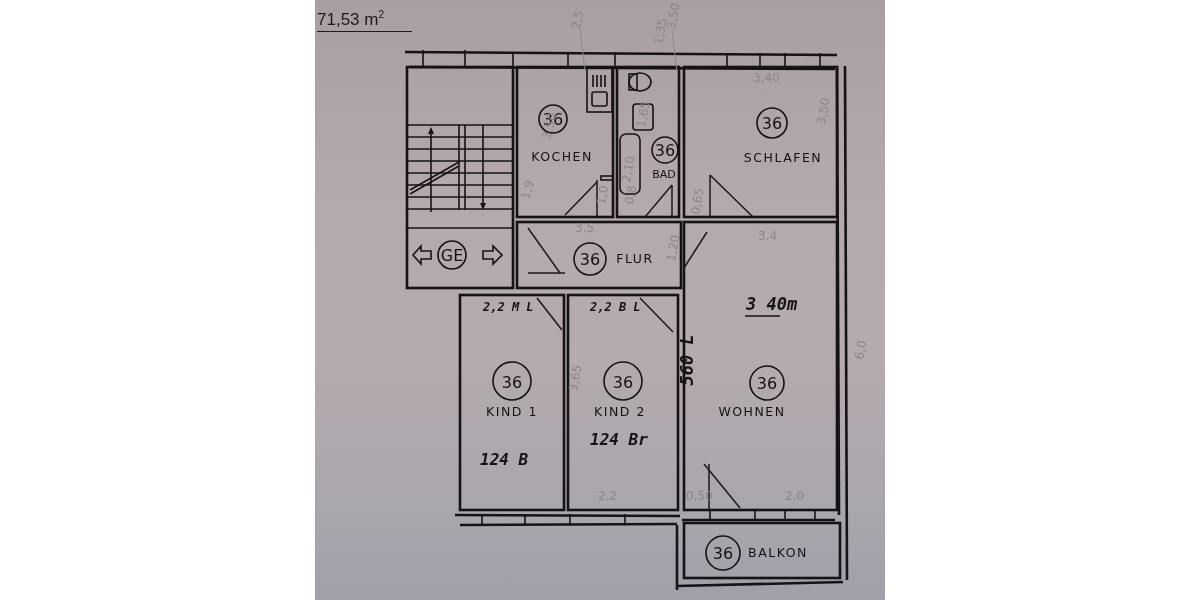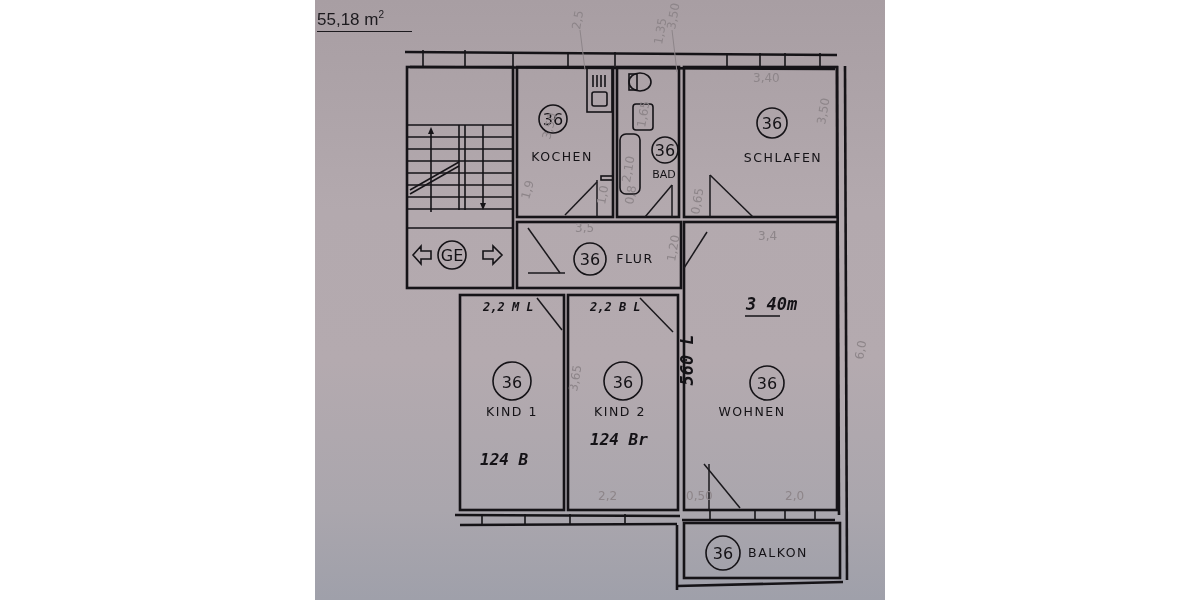--- a/index.html
+++ b/index.html
@@ -21,21 +21,21 @@
   .pencil { fill: #8d8589; font-family: "DejaVu Sans", sans-serif; font-size: 12px; }
   .ink { fill: #141216; font-family: "DejaVu Sans Mono", monospace; font-style: italic; font-weight: bold; }
   .room-name { fill: #141216; font-family: "DejaVu Sans", sans-serif; font-size: 12.5px; letter-spacing: 1.5px; }
   .circ { stroke: #151317; stroke-width: 1.6; fill: none; }
   .circ-text { fill: #141216; font-family: "DejaVu Sans", sans-serif; font-size: 16px; }
 </style>
 </head>
 <body>
 
 <div class="photo">
-  <div class="area-label"><span>55,18</span> <span>m</span><sup>2</sup></div>
+  <div class="area-label"><span>71,53</span> <span>m</span><sup>2</sup></div>
 
   <svg class="plan" viewBox="0 0 570 600">
 
     <g>
       <line class="wall" x1="90" y1="52" x2="522" y2="55"></line>
       <line class="wall" x1="95" y1="67" x2="520" y2="69"></line>
       <line class="thin" x1="108" y1="50" x2="108" y2="68"></line>
       <line class="thin" x1="150" y1="50" x2="150" y2="68"></line>
       <line class="thin" x1="198" y1="52" x2="198" y2="68"></line>
       <line class="thin" x1="253" y1="52" x2="253" y2="68"></line>

